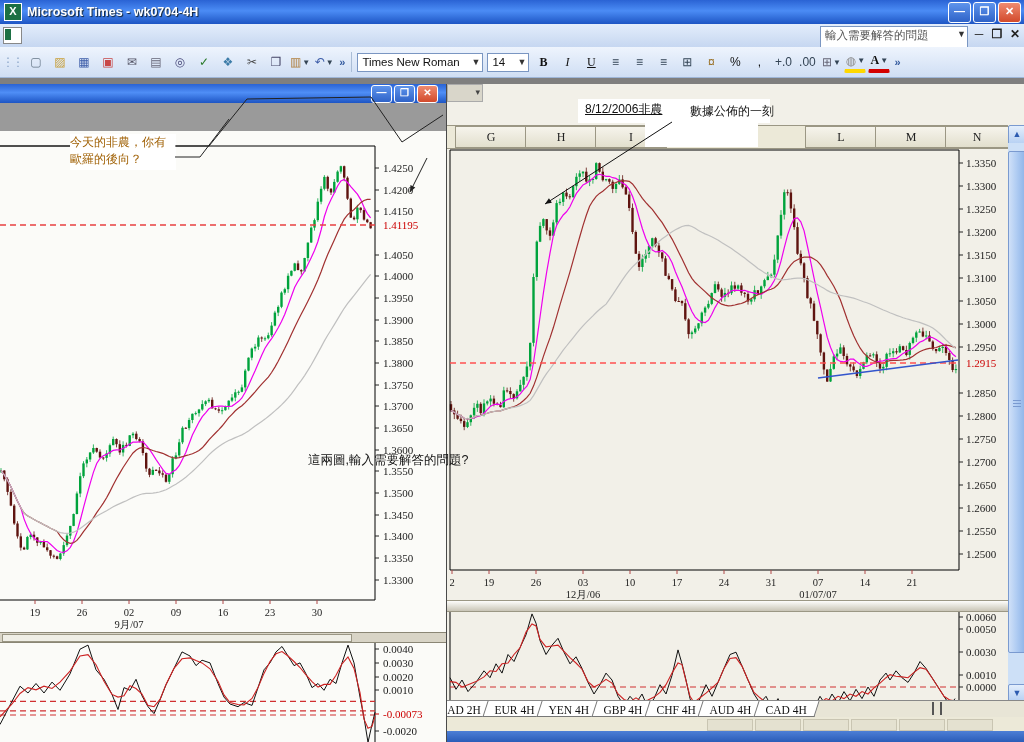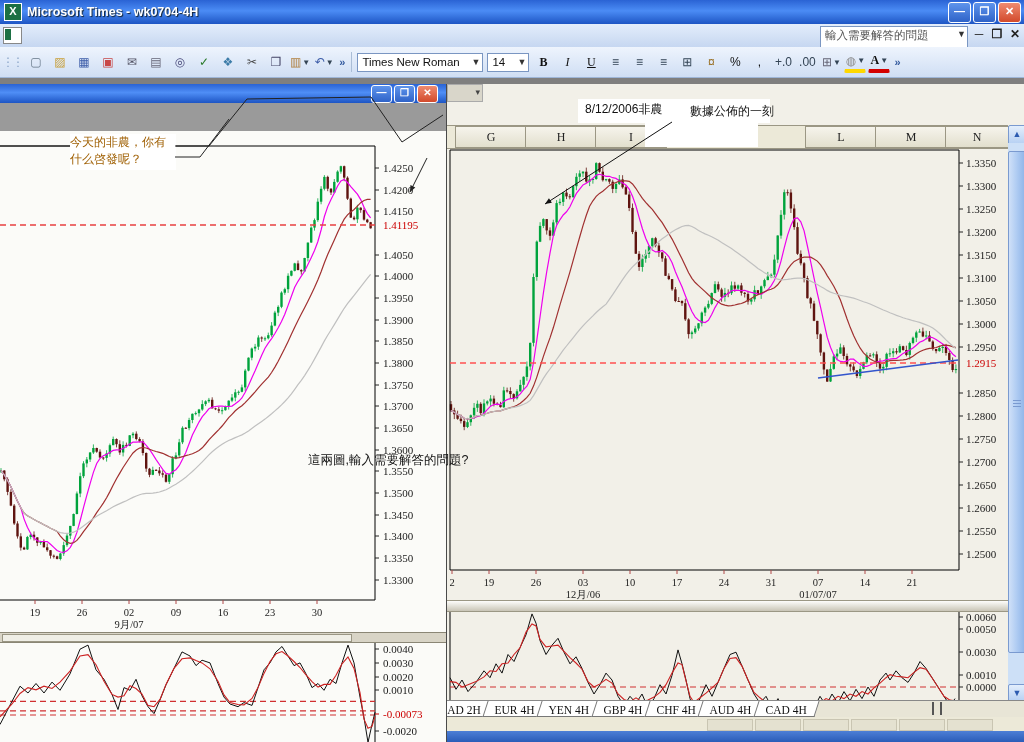--- a/index.html
+++ b/index.html
@@ -228,21 +228,21 @@
     <div id="rw-headers">
         <div class="hcell" style="left: 8px; width: 70px;">G</div>
         <div class="hcell" style="left: 78px; width: 70px;">H</div>
         <div class="hcell" style="left: 148px; width: 70px;">I</div>
         <div class="hcell" style="left: 358px; width: 70px;">L</div>
         <div class="hcell" style="left: 428px; width: 70px;">M</div>
         <div class="hcell" style="left: 498px; width: 62px;">N</div>
       </div>
     <div class="annbox" style="left:131px;top:15px;width:192px;height:24px;"></div>
     <div class="annbox" style="left:198px;top:39px;width:113px;height:24px;"></div>
-    <div id="nfp-text1" style="left:138px;top:17px;">8/12/2006非農</div>
+    <div id="nfp-text1" style="left:138px;top:17px;text-decoration:underline;">8/12/2006非農</div>
     <div id="nfp-text2" style="left:228px;top:19px;margin-left:15px;">數據公佈的一刻</div>
     <svg id="right-svg" width="577" height="658" viewBox="0 0 577 658">
         <line x1="4" y1="317.0" x2="4" y2="327.9" stroke="#5f1410" stroke-width="0.8"></line>
         <rect x="2.8" y="320.2" width="2.4" height="6.2" fill="#5f1410"></rect>
         <line x1="7.3" y1="323.8" x2="7.3" y2="335.1" stroke="#5f1410" stroke-width="0.8"></line>
         <rect x="6.1" y="326.4" width="2.4" height="3.9" fill="#5f1410"></rect>
         <line x1="10.6" y1="326.7" x2="10.6" y2="335.8" stroke="#5f1410" stroke-width="0.8"></line>
         <rect x="9.4" y="330.3" width="2.4" height="4.5" fill="#5f1410"></rect>
         <line x1="13.899999999999999" y1="330.5" x2="13.899999999999999" y2="339.5" stroke="#5f1410" stroke-width="0.8"></line>
         <rect x="12.7" y="334.7" width="2.4" height="2.4" fill="#5f1410"></rect>
@@ -979,21 +979,21 @@
         <line x1="375" y1="647" x2="379" y2="647" stroke="#222" stroke-width="1"></line>
         <text x="383" y="651" fill="#1a1a1a" font-size="11" font-family="Liberation Serif, DejaVu Serif, serif">-0.0020</text>
         <line x1="375" y1="661" x2="379" y2="661" stroke="#222" stroke-width="1"></line>
         <text x="383" y="665" fill="#1a1a1a" font-size="11" font-family="Liberation Serif, DejaVu Serif, serif">-0.0030</text>
       </svg>
     <div id="lw-hscroll">
         <div class="thumb"></div>
       </div>
     <div id="callout-box">
       <div>今天的非農，你有</div>
-      <div>什么啓發呢？</div>
+      <div>歐羅的後向？</div>
     </div>
   </div>
 
   <svg id="overlay" width="1024" height="742" viewBox="0 0 1024 742">
       <line x1="0" y1="146" x2="70" y2="146" stroke="#222" stroke-width="1"></line>
       <line x1="175" y1="146" x2="209" y2="146" stroke="#222" stroke-width="1"></line>
       <line x1="209" y1="146" x2="247" y2="99" stroke="#222" stroke-width="1"></line>
       <line x1="175" y1="157" x2="200" y2="157" stroke="#222" stroke-width="1"></line>
       <line x1="200" y1="157" x2="229" y2="119" stroke="#222" stroke-width="1"></line>
       <line x1="247" y1="99" x2="371" y2="97" stroke="#222" stroke-width="1"></line>

